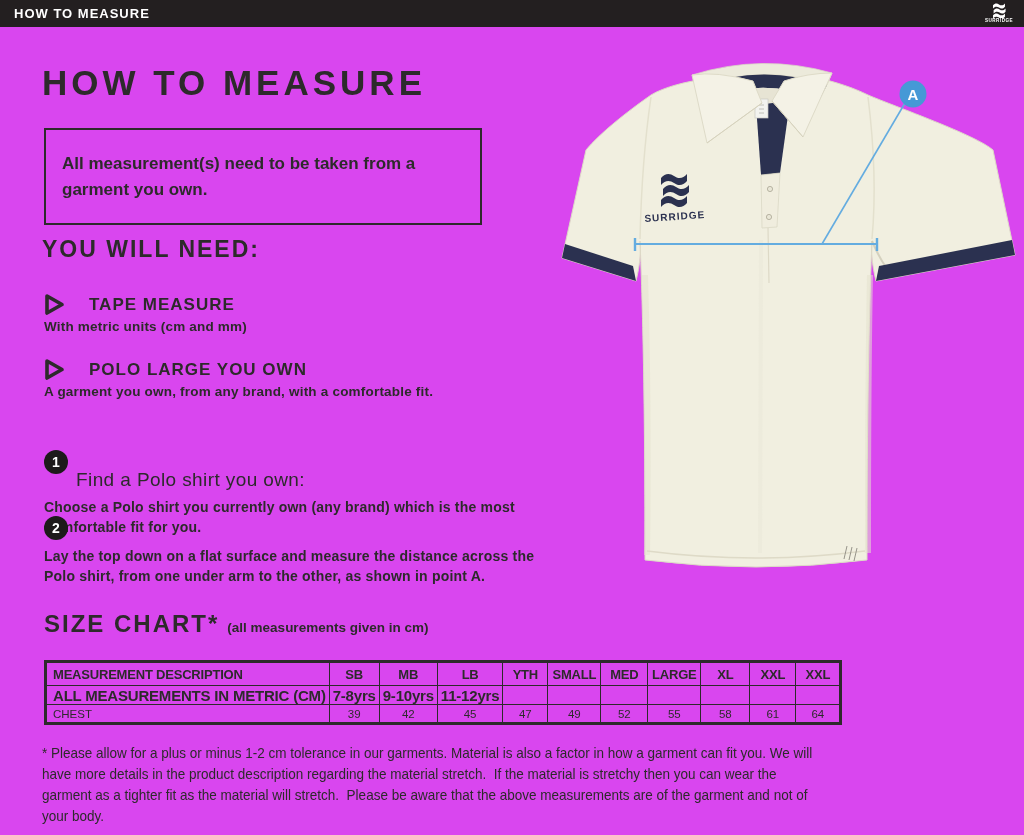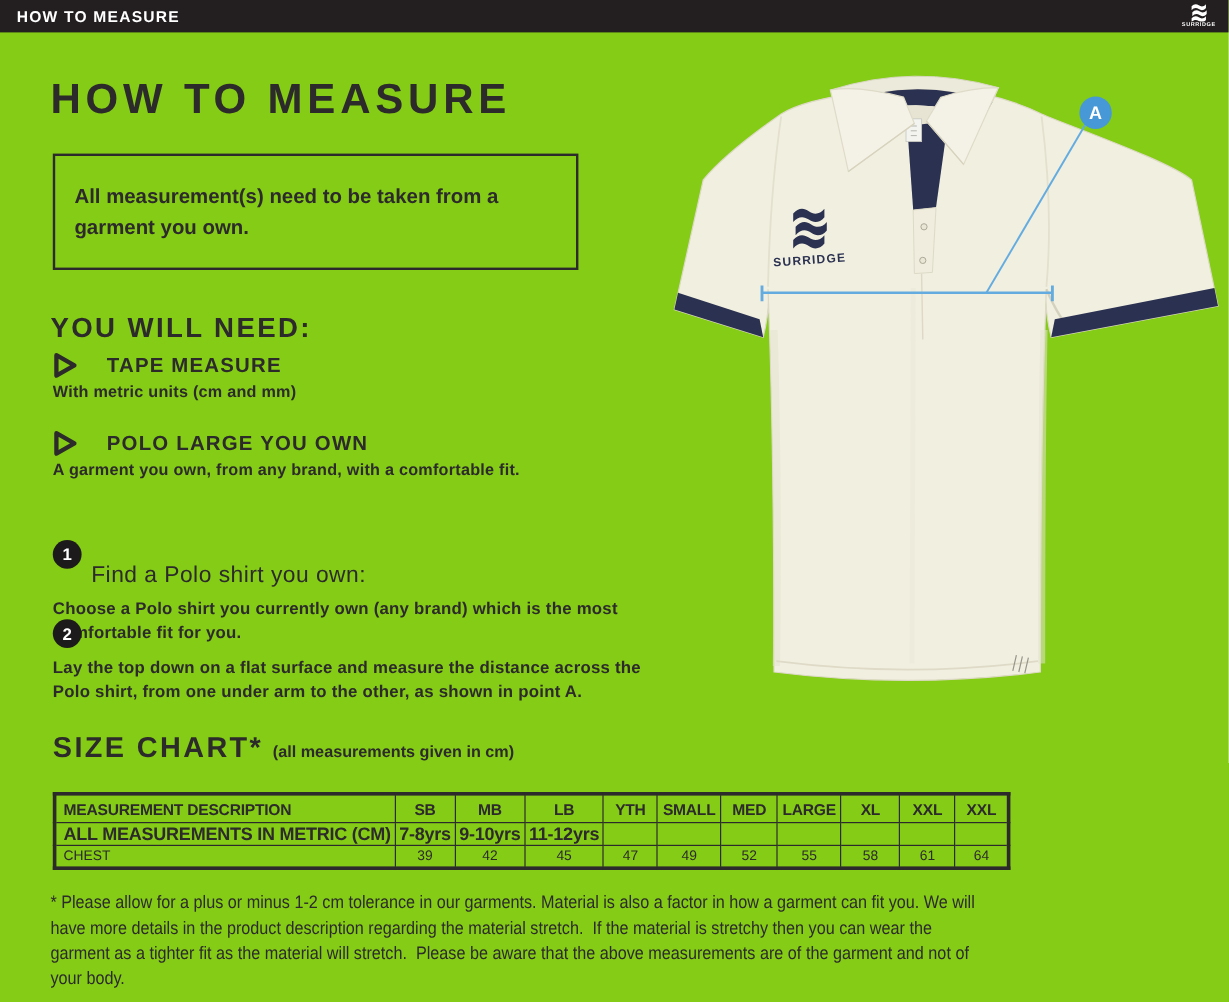--- a/index.html
+++ b/index.html
@@ -8,35 +8,35 @@
     --navy:#2b3150;
     --cream:#f1efe0;
     --cream-bright:#f4f2e6;
     --cream-dim:#e7e4d4;
     --line-blue:#64ace0;
     --accent-blue:#4699d6;
   }
   *{margin:0;padding:0;box-sizing:border-box;}
   html,body{background:#fff;}
   body{font-family:"Liberation Sans", sans-serif;color:var(--ink);}
-  #page{position:relative;width:1024px;height:835px;background:#84cc16;overflow:hidden;}
+  #page{position:relative;width:1024px;height:835px;background:#d946ef;overflow:hidden;}
 
   
   .topbar{position:absolute;left:0;top:0;width:1024px;height:27px;background:var(--topbar-bg);
     display:flex;align-items:center;justify-content:space-between;padding:0 6px 0 14px;}
   .topbar-title{color:#fff;font-size:13px;font-weight:bold;letter-spacing:1px;}
   .topbar-brand{display:flex;flex-direction:column;align-items:center;line-height:1;margin-right:4px;}
   .topbar-brand-text{color:#fff;font-size:4.6px;font-weight:bold;letter-spacing:.5px;margin-top:1px;}
 
   
   .h1{position:absolute;left:42px;top:63px;font-size:35px;font-weight:bold;letter-spacing:4px;}
   .note-box{position:absolute;left:44px;top:128px;width:438px;border:2px solid var(--ink);
     padding:21px 16px;font-size:17px;font-weight:bold;line-height:1.5;}
   .h2{position:absolute;left:42px;font-size:23px;font-weight:bold;letter-spacing:2px;}
-  .h2.ywn{top:236px;margin-top:24px;}
+  .h2.ywn{top:236px;}
 
   
   .need-item{position:absolute;left:44px;}
   .need-item.tape{top:293px;}
   .need-item.polo{top:358px;}
   .need-head{display:flex;align-items:center;gap:24px;}
   .need-label{font-size:17px;font-weight:bold;letter-spacing:1px;}
   .need-desc{font-size:13.5px;font-weight:bold;margin-top:3px;letter-spacing:.2px;}
 
   

